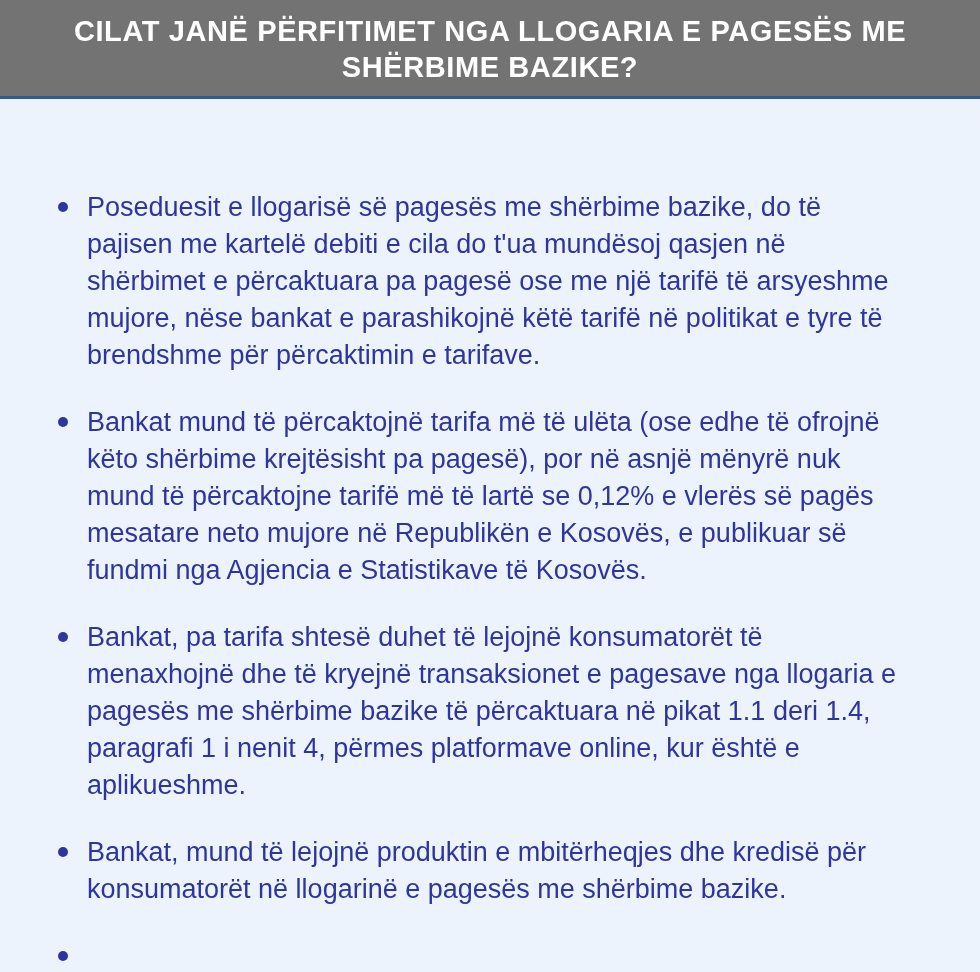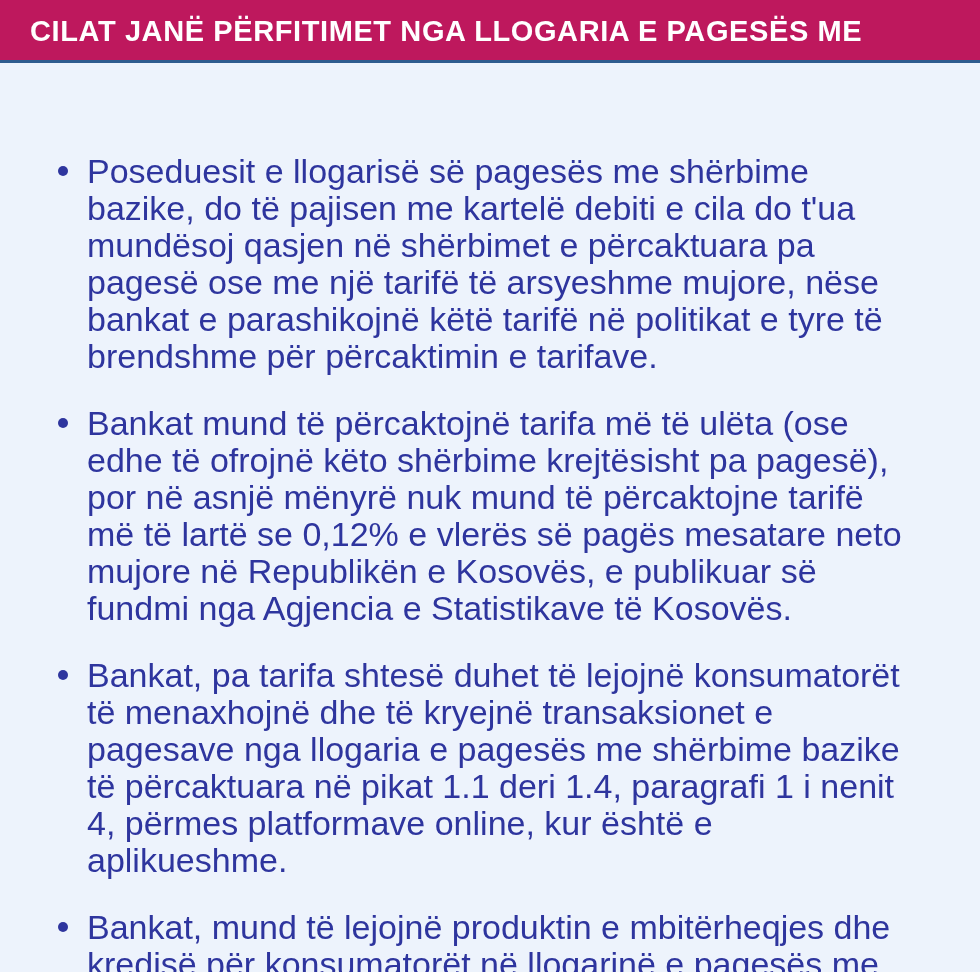--- a/index.html
+++ b/index.html
@@ -9,24 +9,24 @@
   body {
     width: 980px;
     height: 972px;
     overflow: hidden;
     background: #edf3fc;
     font-family: "Liberation Sans", sans-serif;
   }
   .header {
     box-sizing: border-box;
     width: 980px;
-    background: #be185d;
+    background: #737373;
     border-bottom: 3px solid #2e5c8f;
     padding: 13px 30px 11px 30px;
-    text-align: left;
+    text-align: center;
   }
   .header .title-line {
     display: block;
     color: #ffffff;
     font-weight: bold;
     font-size: 29px;
     line-height: 36px;
     letter-spacing: 0.6px;
   }
   .content {
@@ -37,41 +37,42 @@
     margin: 0;
     padding: 0;
   }
   .bullet-item {
     position: relative;
     box-sizing: border-box;
     width: 852px;
     padding-left: 30px;
     margin: 0 0 30px 0;
     color: #2e359e;
-    font-size: 34px;
+    font-size: 27px;
     line-height: 37px;
   }
   .bullet-item:last-child {
     margin-bottom: 0;
   }
   .dot {
     position: absolute;
     left: 1px;
     top: 13px;
     width: 10px;
     height: 10px;
     border-radius: 50%;
     background: #2e359e;
   }
 </style>
 </head>
 <body>
 
 <div class="header">
   <span class="title-line">CILAT JANË PËRFITIMET NGA LLOGARIA E PAGESËS ME</span>
+  <span class="title-line">SHËRBIME BAZIKE?</span>
 </div>
 
 <div class="content">
   <ul class="bullet-list">
     <li class="bullet-item">
       <span class="dot"></span>
       <span>Poseduesit e llogarisë së pagesës me shërbime bazike, do të pajisen me kartelë debiti e cila do t'ua mundësoj qasjen në shërbimet e përcaktuara pa pagesë ose me një tarifë të arsyeshme mujore, nëse bankat e parashikojnë këtë tarifë në politikat e tyre të brendshme për përcaktimin e tarifave.</span>
     </li>
     <li class="bullet-item">
       <span class="dot"></span>

